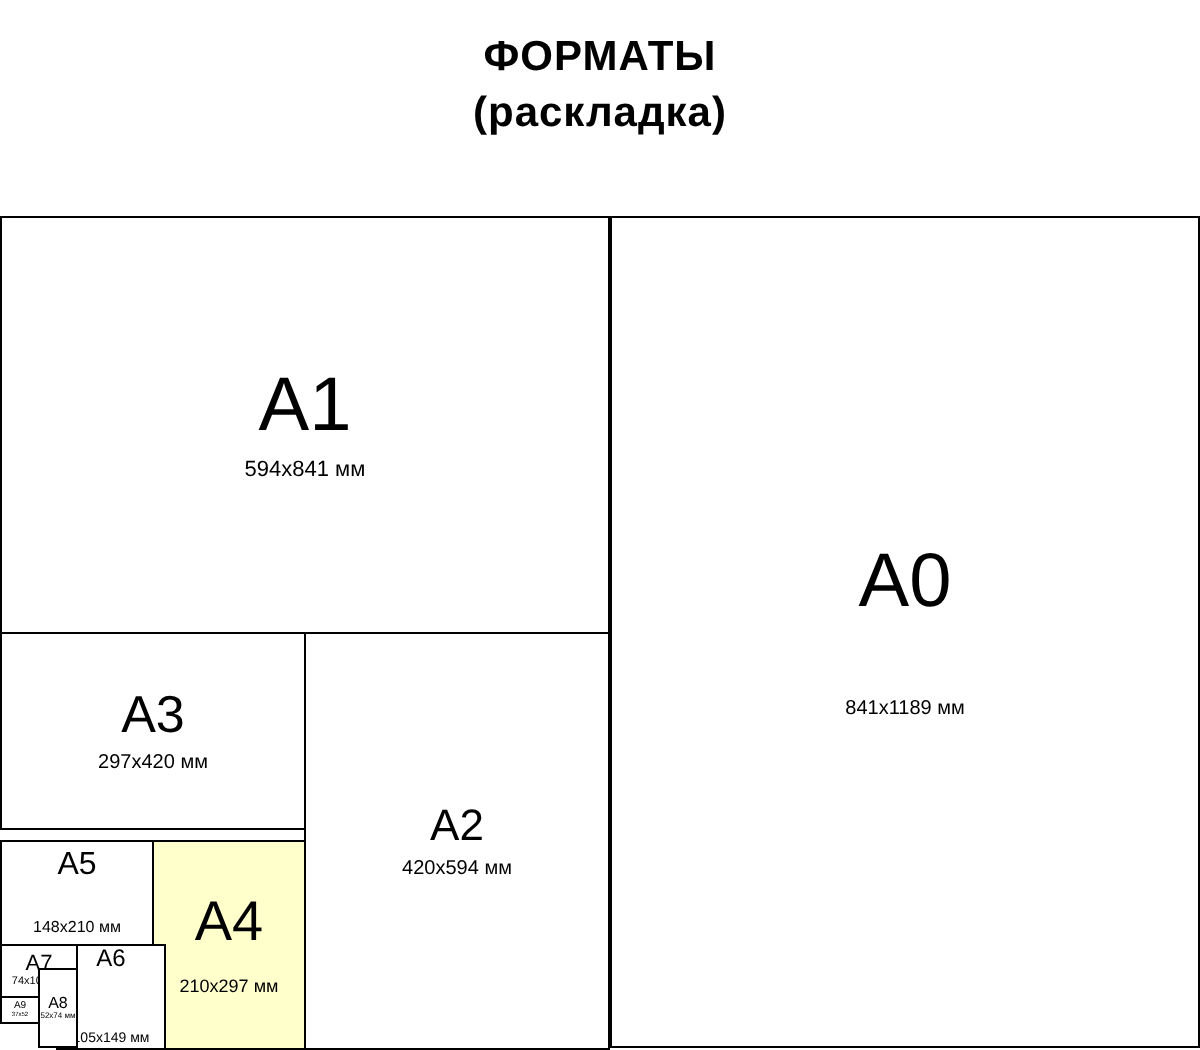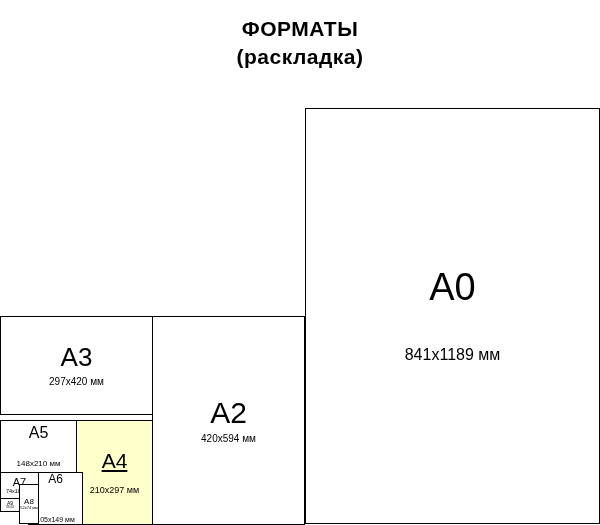--- a/index.html
+++ b/index.html
@@ -64,40 +64,40 @@
     text-align: center;
   }
   .fmt .dims {
     text-align: center;
     line-height: 1.1;
   }
 
   
   #fmt-a0 { left: 305px; top: 0px; width: 295px; height: 416px; justify-content: center; }
   #fmt-a0 .name { font-size: 38px; margin-bottom: 6px; }
-  #fmt-a0 .dims { font-size: 16px; margin-top: 32px; }
+  #fmt-a0 .dims { font-size: 10px; margin-top: 32px; }
 
   
   #fmt-a1 { left: 0px; top: 0px; width: 305px; height: 209px; }
   #fmt-a1 .name { font-size: 38px; margin-bottom: 6px; }
   #fmt-a1 .dims { font-size: 11px; }
 
   
   #fmt-a2 { left: 152px; top: 208px; width: 153px; height: 209px; }
-  #fmt-a2 .name { font-size: 30px; margin-bottom: 5px; }
+  #fmt-a2 .name { font-size: 22px; margin-bottom: 5px; }
   #fmt-a2 .dims { font-size: 10px; }
 
   
   #fmt-a3 { left: 0px; top: 208px; width: 153px; height: 99px; }
   #fmt-a3 .name { font-size: 26px; margin-bottom: 4px; }
   #fmt-a3 .dims { font-size: 10px; }
 
   
   #fmt-a4 { left: 76px; top: 312px; width: 77px; height: 105px; background: #ffffcc; }
-  #fmt-a4 .name { font-size: 21px; margin-bottom: 14px; text-decoration: underline; }
+  #fmt-a4 .name { font-size: 28px; margin-bottom: 14px; }
   #fmt-a4 .dims { font-size: 9px; }
 
   
   #fmt-a5 { left: 0px; top: 312px; width: 77px; height: 53px; }
   #fmt-a5 .name { font-size: 16px; margin-bottom: 18px; }
   #fmt-a5 .dims { font-size: 8px; }
 
   
   #fmt-a6 { left: 28px; top: 364px; width: 55px; height: 53px; justify-content: space-between; }
   #fmt-a6 .name { font-size: 12px; margin-bottom: 1px; }
@@ -126,20 +126,24 @@
   <div class="title-line-2">(раскладка)</div>
 </div>
 
 <div id="diagram">
 
   <div class="fmt" id="fmt-a0">
     <div class="name">A0</div>
     <div class="dims">841x1189 мм</div>
   </div>
 
+  <div class="fmt" id="fmt-a1">
+    <div class="name">A1</div>
+    <div class="dims">594x841 мм</div>
+  </div>
 
   <div class="fmt" id="fmt-a2">
     <div class="name">A2</div>
     <div class="dims">420x594 мм</div>
   </div>
 
   <div class="fmt" id="fmt-a3">
     <div class="name">A3</div>
     <div class="dims">297x420 мм</div>
   </div>

